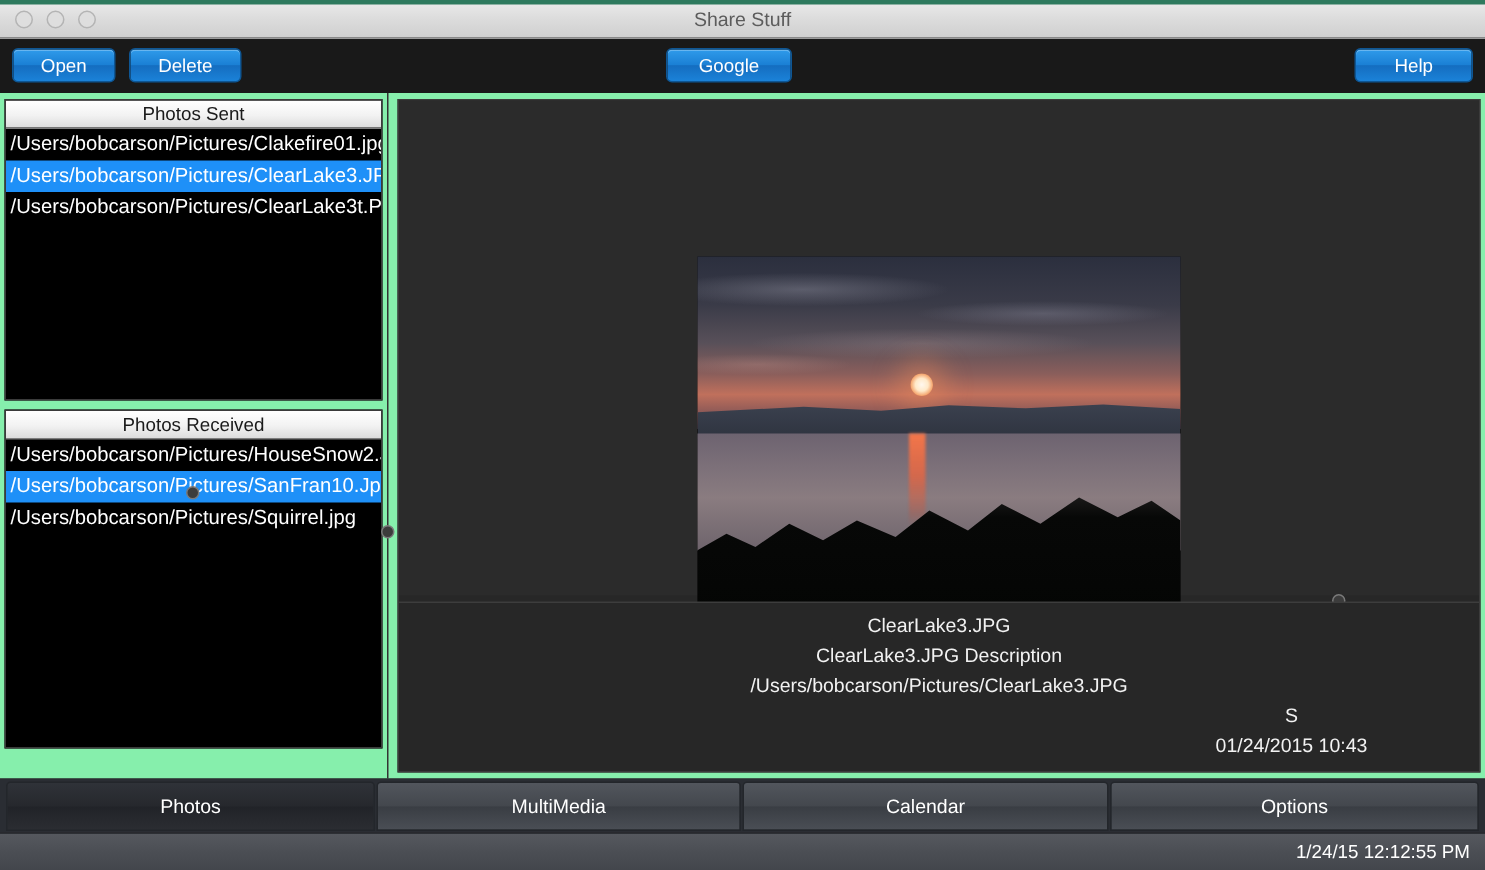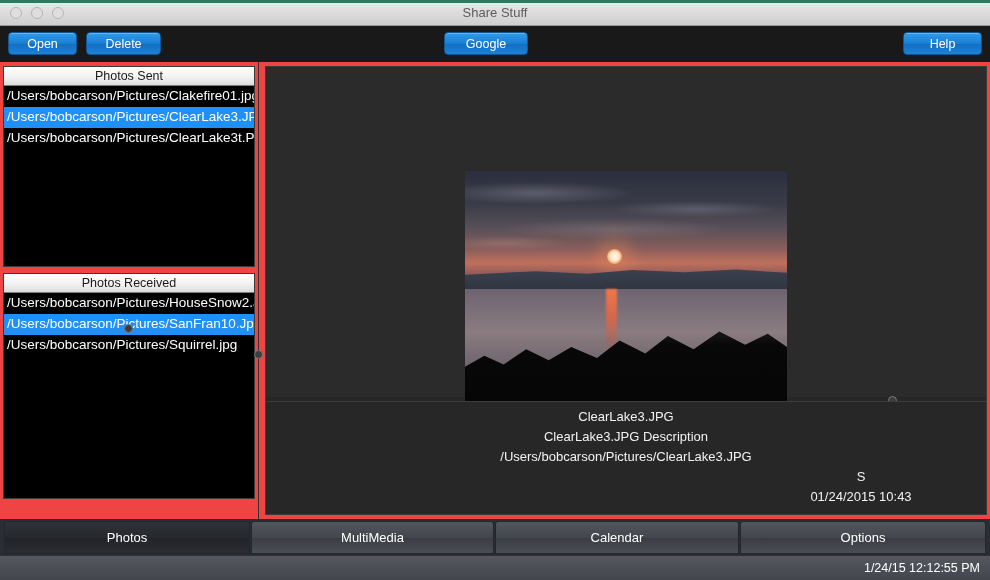--- a/index.html
+++ b/index.html
@@ -87,21 +87,21 @@
   #btn-delete { left: 86px;  width: 75px; }
   #btn-google { left: 444px; width: 84px; }
   #btn-flickr { left: 537px; width: 80px; margin-top: 48px; }
   #btn-help   { left: 903px; width: 79px; }
 
   
   .content {
     position: absolute;
     left: 0; top: 62px;
     width: 990px; height: 457px;
-    background: #ef4444;
+    background: #86efac;
   }
 
   
   .left-pane {
     position: absolute;
     left: 3px; top: 0;
     width: 252px; height: 457px;
   }
 
   .list-box {

